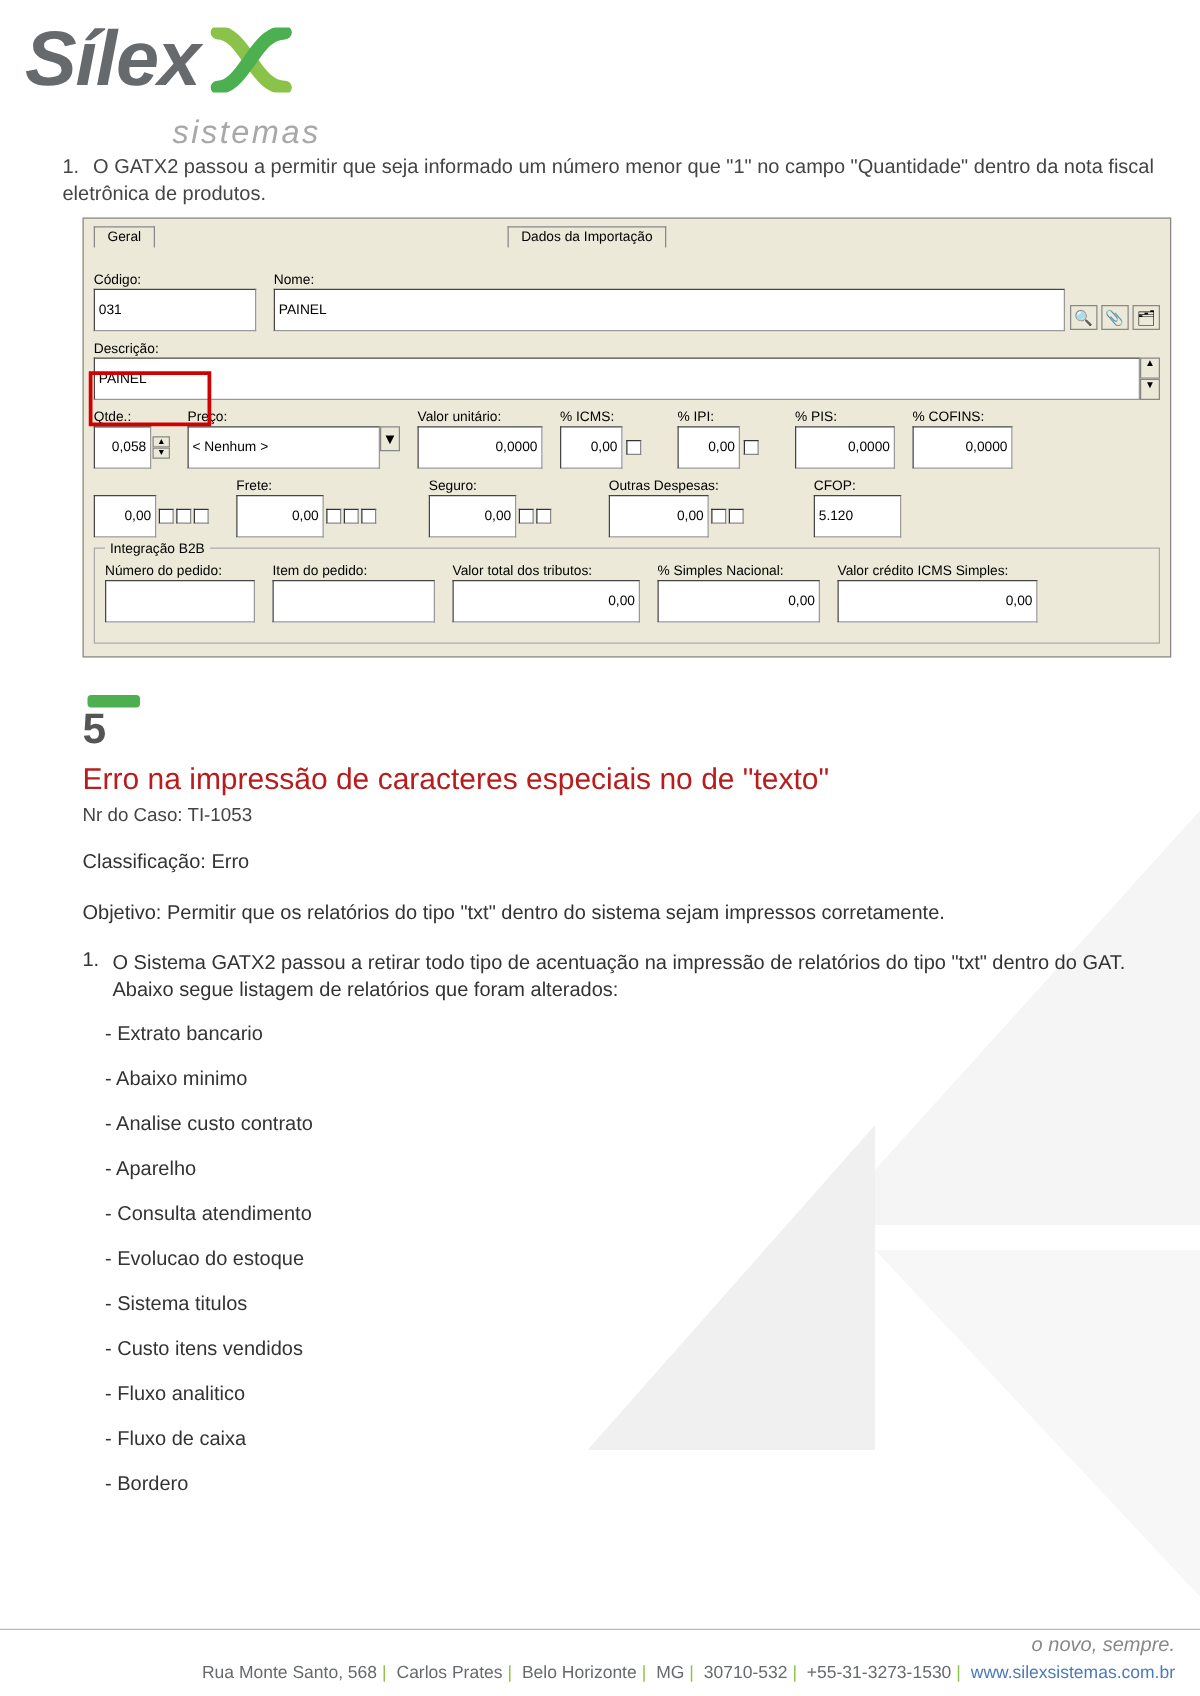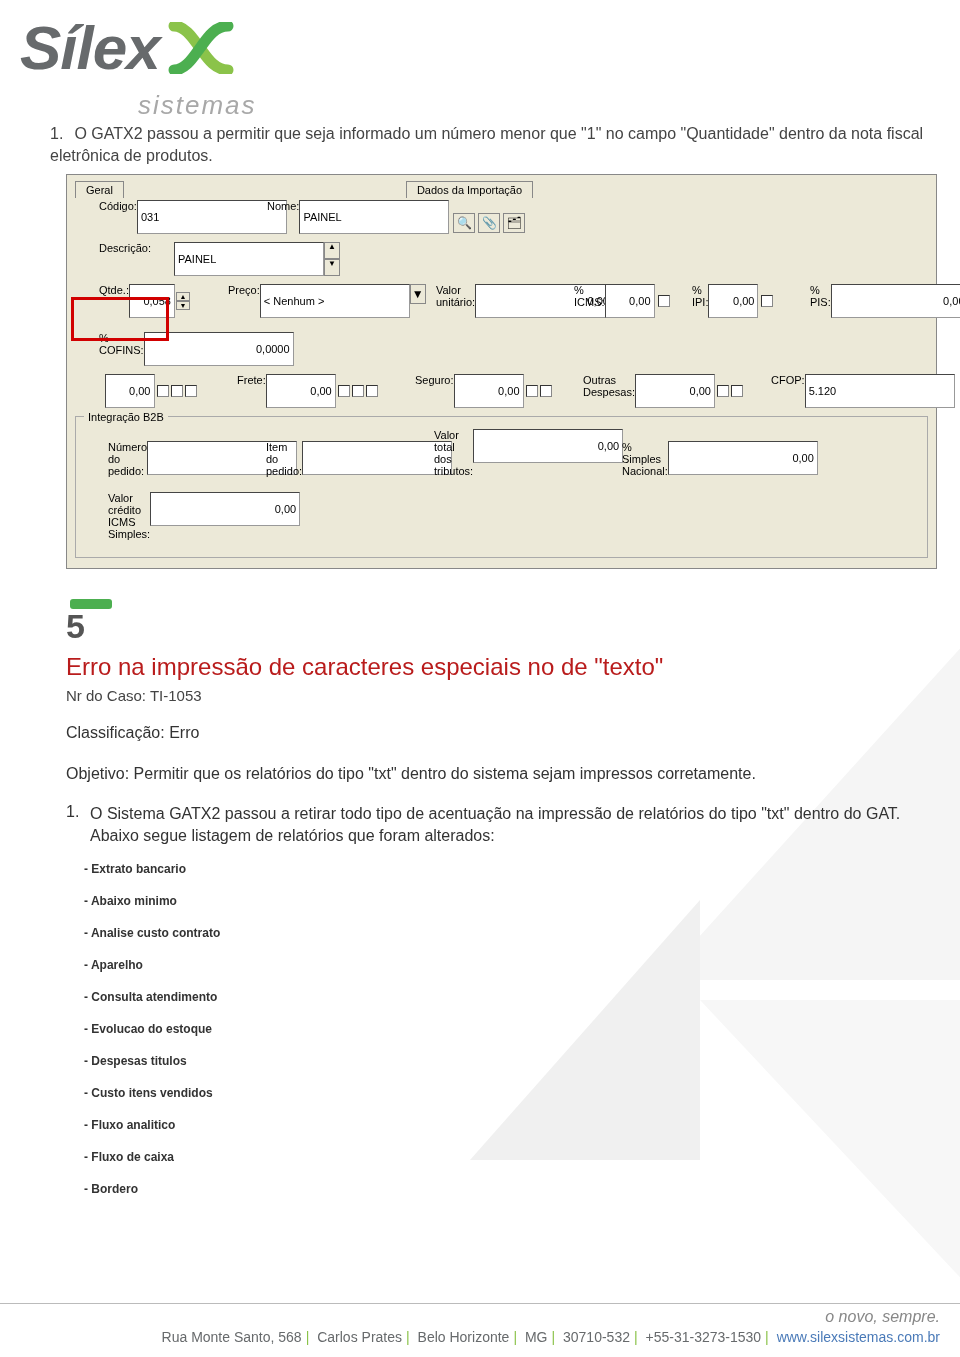--- a/index.html
+++ b/index.html
@@ -46,26 +46,26 @@
       color: #fff;
       font-weight: bold;
       padding: 3px 6px;
       display: flex;
       justify-content: space-between;
       align-items: center;
       font-size: 12px;
     }
     .win-close { width: 16px; height: 14px; background: #ccc; border: 1px solid #888; text-align: center; line-height: 12px; font-weight: bold; color: #000; font-size: 11px; }
     .win-body { padding: 6px 8px 10px 8px; }
-    .tabs { display: flex; align-items: flex-end; border-bottom: none; margin-bottom: 2px; }
+    .tabs { display: flex; align-items: flex-end; border-bottom: none; margin-bottom: 20px; }
     .tab { background: #ece9d8; border: 1px solid #888; border-bottom: none; padding: 2px 10px; margin-right: 2px; font-size: 11px; position: relative; }
     .tab.sep { margin-left: 280px; }
 
     .field-row { display: flex; align-items: flex-end; gap: 14px; margin-bottom: 8px; flex-wrap: wrap; }
-    .field { display: flex; flex-direction: row; margin-left: 24px; }
+    .field { display: flex; flex-direction: column; }
     .field label { font-size: 11px; margin-bottom: 1px; }
     .inp { height: 19px; background: #fff; border: 1px inset #999; padding: 16px 3px; font-size: 11px; }
     .btn-icon { width: 22px; height: 20px; background: #ece9d8; border: 1px solid #888; display: inline-flex; align-items: center; justify-content: center; font-size: 12px; }
     .btns-inline { display: flex; gap: 3px; align-items: flex-end; margin-bottom: 1px; }
 
     .spinbtn { display: inline-flex; align-items: center; }
     .spinbtn .inp { width: 46px; text-align: right; }
     .spinbtn .spinctl { display: flex; flex-direction: column; margin-left: 1px; }
     .spinbtn .spinctl div { width: 14px; height: 9px; background: #ece9d8; border: 1px solid #888; font-size: 7px; line-height: 7px; text-align: center; }
 
@@ -86,21 +86,21 @@
     .icon5 { margin: 20px 0 10px 46px; width: 48px; height: 44px; }
     .icon5 .bar { width: 42px; height: 10px; background: #4caf50; border-radius: 3px; margin-bottom: 3px; margin-left: 4px; }
     .icon5 .five { font-size: 34px; font-weight: bold; color: #555; line-height: 28px; }
 
     .heading { margin: 0 0 6px 46px; font-size: 24px; color: #b91c1c; font-weight: normal; }
     .meta { margin: 0 0 18px 46px; font-size: 15px; color: #444; }
     .block { margin: 0 0 18px 46px; line-height: 1.4; font-size: 16px; }
     .numlist { margin: 0 0 14px 46px; }
     .numlist .txt { margin-left: 24px; display: block; line-height: 1.4; }
     .bullets { margin: 0 0 0 64px; }
-    .bullets li { list-style: none; margin-bottom: 18px; font-size: 12px; font-weight: bold; }
+    .bullets li { list-style: none; margin-bottom: 18px; font-size: 16px; }
     .bullets li::before { content: "- "; }
 
     
     .footer {
       position: absolute;
       bottom: 12px;
       left: 0;
       right: 0;
       border-top: 1px solid #bbb;
       padding-top: 4px;
@@ -157,21 +157,21 @@
             <input class="inp" style="flex: 1 1 0%;" value="PAINEL">
             <div class="btns-inline">
               <span class="btn-icon">🔍</span>
               <span class="btn-icon">📎</span>
               <span class="btn-icon">🗂</span>
             </div>
           </div>
         </div>
       </div>
 
-      <div class="field" style="margin-bottom:8px;gap:23px;">
+      <div class="field" style="margin-bottom:8px;">
         <label>Descrição:</label>
         <div class="desc-scroll">
           <input class="inp" value="PAINEL" style="">
           <div class="scrollbar">
               <div>▲</div>
               <div>▼</div>
             </div>
         </div>
       </div>
 
@@ -312,21 +312,21 @@
     <span class="txt">O Sistema GATX2 passou a retirar todo tipo de acentuação na impressão de relatórios do tipo "txt" dentro do GAT. Abaixo segue listagem de relatórios que foram alterados:</span>
   </div>
 
   <ul class="bullets">
     <li>Extrato bancario</li>
     <li>Abaixo minimo</li>
     <li>Analise custo contrato</li>
     <li>Aparelho</li>
     <li>Consulta atendimento</li>
     <li>Evolucao do estoque</li>
-    <li>Despesas titulos</li>
+    <li>Sistema titulos</li>
     <li>Custo itens vendidos</li>
     <li>Fluxo analitico</li>
     <li>Fluxo de caixa</li>
     <li>Bordero</li>
   </ul>
 </div>
 
 <div class="footer">
   <div class="slogan">o novo, sempre.</div>
   <div class="addr">

